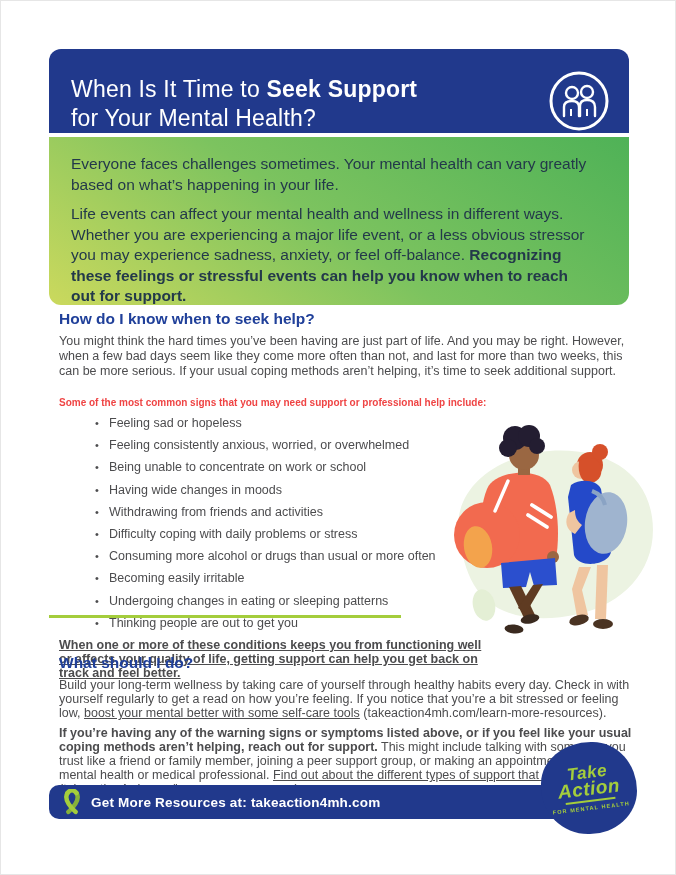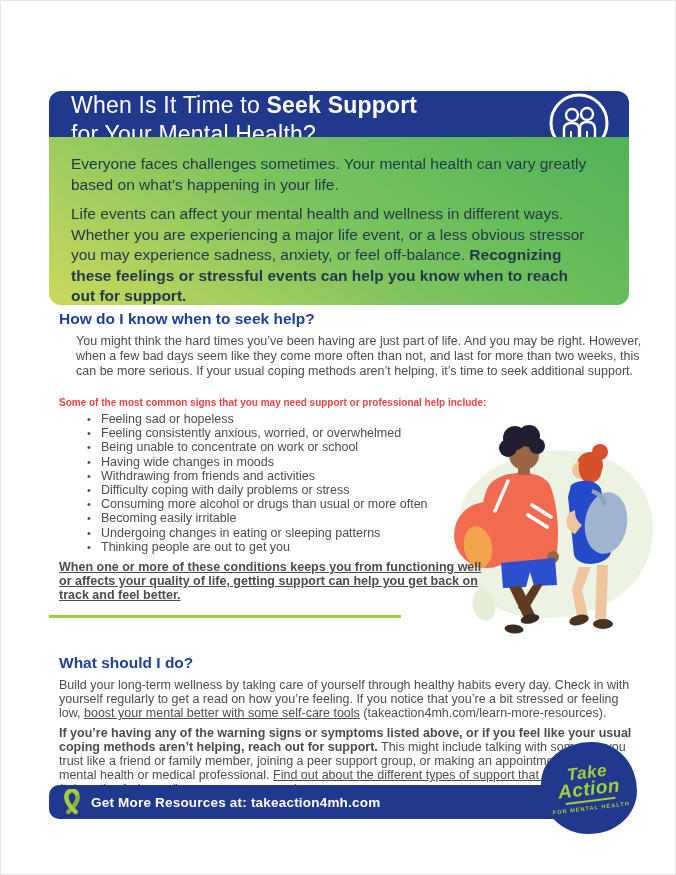--- a/index.html
+++ b/index.html
@@ -3,43 +3,43 @@
 <meta charset="utf-8">
 <style>
   html,body{margin:0;padding:0;background:#fff;}
   .page{
     position:relative;width:676px;height:875px;background:#ffffff;
     font-family:"Liberation Sans",sans-serif;overflow:hidden;
     border:1px solid #e6e6e6;box-sizing:border-box;
   }
   
   .card-header{
-    position:absolute;left:48px;top:48px;width:580px;height:68px;
+    position:absolute;left:48px;top:48px;width:580px;height:84px;
     background:#21398c;border-radius:12px 12px 0 0;
-    display:flex;align-items:flex-start;box-sizing:border-box;padding:0 18px 0 22px;margin-top:42px;
+    display:flex;align-items:flex-end;box-sizing:border-box;padding:0 18px 0 22px;
   }
   .hdr-title{color:#ffffff;font-size:23px;line-height:29px;font-weight:400;flex:1;letter-spacing:.2px;}
   .hdr-title b{font-weight:700;}
   .hdr-icon{width:64px;height:64px;flex:0 0 auto;}
   
   .card-gradient{
     position:absolute;left:48px;top:136px;width:580px;height:168px;
     background:linear-gradient(215deg,#4fb257 0%,#7cc35f 52%,#cbd95d 100%);
     border-radius:0 0 12px 12px;box-sizing:border-box;
     padding:17px 34px 0 22px;color:#23394a;
   }
   .card-gradient p{margin:0 0 9px 0;font-size:15.5px;line-height:20.5px;font-weight:500;}
   .card-gradient b{font-weight:800;}
   
   .main{position:absolute;left:58px;top:308px;width:574px;color:#4c4c4e;}
   .sec-h{color:#20409a;font-size:15.5px;font-weight:800;margin:0 0 5px 0;line-height:20px;}
-  .body-p{font-size:12.5px;line-height:15px;margin:0 0 6px 17px;width:574px;}
+  .body-p{font-size:12.5px;line-height:15px;margin:0 0 6px 0;width:574px;}
   .list-intro{font-size:10px;font-weight:800;color:#ef4444;margin:18px 0 4px 0;}
   ul.signs{list-style:none;margin:4px 0 6px 0;padding:0 0 0 28px;width:400px;}
-  ul.signs li{font-size:12.5px;line-height:14.2px;position:relative;padding-left:14px;margin:0;}
+  ul.signs li{font-size:12.5px;line-height:14.2px;position:relative;padding-left:14px;margin:8px;}
   ul.signs li::before{content:"•";position:absolute;left:0;top:0;font-size:11px;color:#4c4c4e;}
   .conclusion{font-size:12.5px;font-weight:800;line-height:14px;width:432px;margin:6px 0 0 0;text-decoration:underline;}
   .divider{position:absolute;left:48px;top:614px;width:352px;height:2.5px;background:#a4cd3c;}
   .main2{position:absolute;left:58px;top:652px;width:576px;color:#4c4c4e;}
   .main2 p{font-size:12.5px;line-height:14.2px;margin:0 0 5px 0;}
   .main2 b{font-weight:800;text-align:right;}
   a.doclink{color:#4c4c4e;text-decoration:underline;cursor:pointer;}
   
   .footer-bar{
     position:absolute;left:48px;top:784px;width:580px;height:34px;

